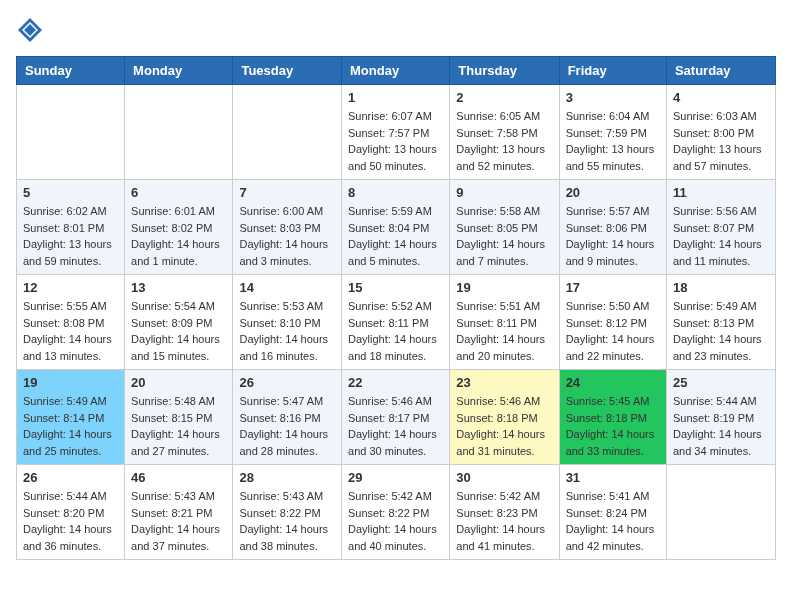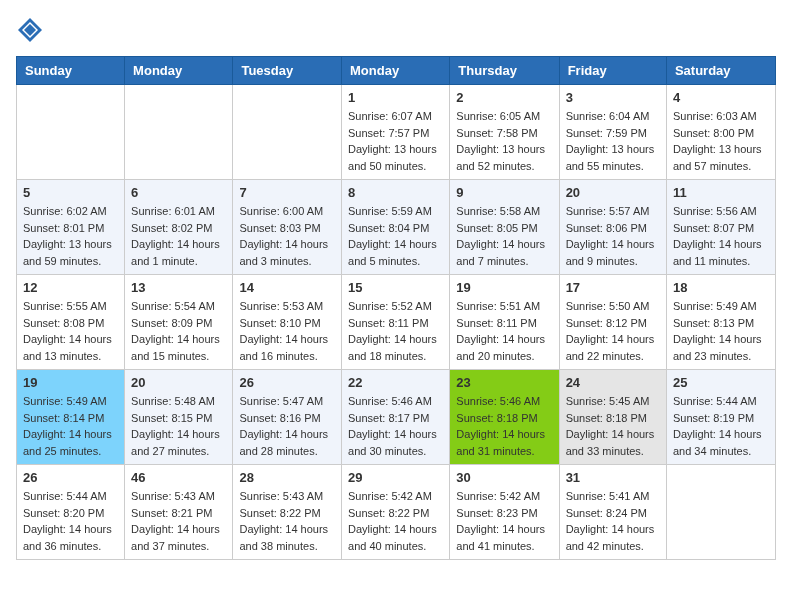--- a/index.html
+++ b/index.html
@@ -215,25 +215,25 @@
           <div class="day-info">Sunrise: 5:48 AM<br>Sunset: 8:15 PM<br>Daylight: 14 hours<br>and 27 minutes.</div>
         </td>
         <td style="background: rgb(240, 244, 251);">
           <span class="day-number">26</span>
           <div class="day-info">Sunrise: 5:47 AM<br>Sunset: 8:16 PM<br>Daylight: 14 hours<br>and 28 minutes.</div>
         </td>
         <td style="background: rgb(240, 244, 251);">
           <span class="day-number">22</span>
           <div class="day-info">Sunrise: 5:46 AM<br>Sunset: 8:17 PM<br>Daylight: 14 hours<br>and 30 minutes.</div>
         </td>
-        <td style="background: #84cc16;">
+        <td style="background: #fef9c3;">
           <span class="day-number">23</span>
           <div class="day-info">Sunrise: 5:46 AM<br>Sunset: 8:18 PM<br>Daylight: 14 hours<br>and 31 minutes.</div>
         </td>
-        <td style="background: #e5e5e5;">
+        <td style="background: #22c55e;">
           <span class="day-number">24</span>
           <div class="day-info">Sunrise: 5:45 AM<br>Sunset: 8:18 PM<br>Daylight: 14 hours<br>and 33 minutes.</div>
         </td>
         <td style="background: rgb(240, 244, 251);">
           <span class="day-number">25</span>
           <div class="day-info">Sunrise: 5:44 AM<br>Sunset: 8:19 PM<br>Daylight: 14 hours<br>and 34 minutes.</div>
         </td>
       </tr>
       <tr>
         <td style="background: rgb(255, 255, 255);">

